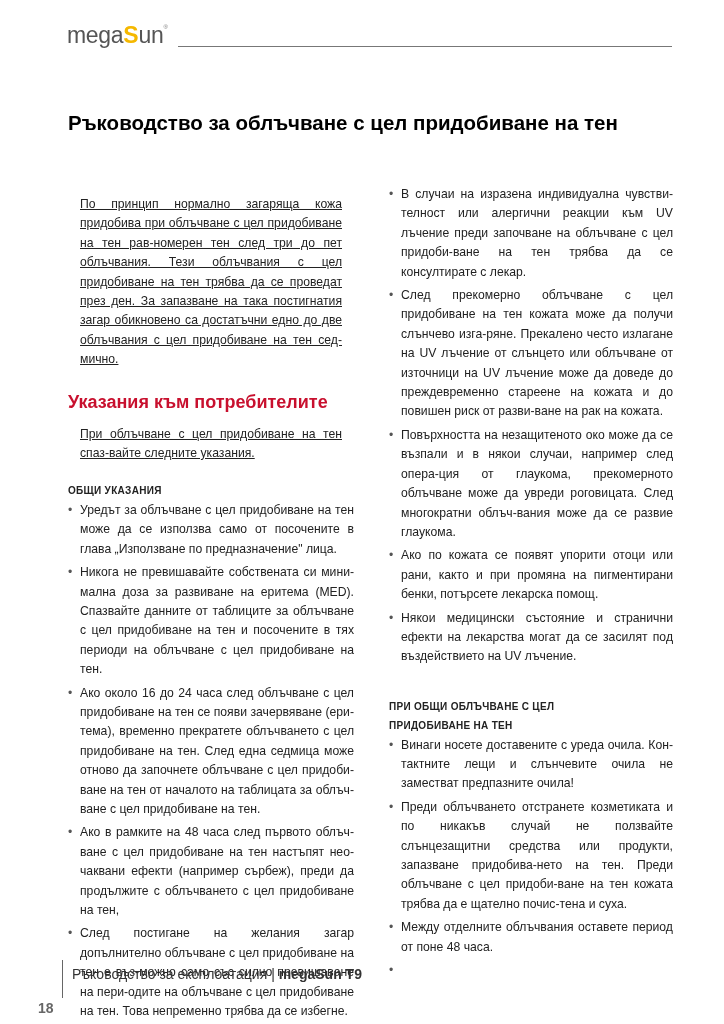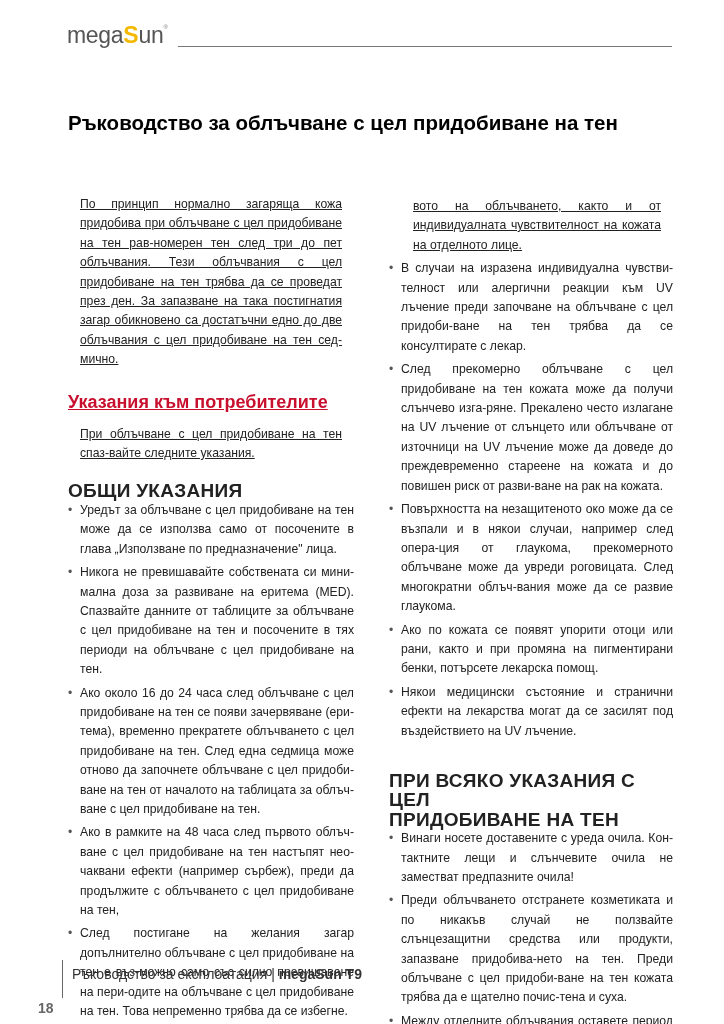--- a/index.html
+++ b/index.html
@@ -9,22 +9,22 @@
           letter-spacing: -0.3px; font-family: "Liberation Sans", sans-serif; }
   .logo .s { color: #f5b800; font-weight: bold; }
   .logo .reg { font-size: 6px; vertical-align: top; position: relative; top: 2px; color: #777; }
   .header-rule { position: absolute; left: 178px; top: 46px; width: 494px; height: 1px; background: #777; }
   .page-title { position: absolute; left: 68px; top: 111px; font-size: 20.5px; font-weight: bold;
                 color: #000000; white-space: nowrap; }
   .col { position: absolute; top: 183px; font-size: 12.2px; line-height: 19.4px; color: #222; }
   .col-left { left: 68px; width: 286px; }
   .col-right { left: 389px; width: 284px; top: 185px; }
   p { margin: 12px; text-align: justify; text-decoration: underline; }
-  .section-heading { color: #c8102e; font-size: 18px; font-weight: bold; margin-top: 21px; line-height: 22px; text-decoration: underline; }
-  .sub-heading { font-weight: bold; font-size: 19px; margin-top: 18px; letter-spacing: 0.3px; }
+  .section-heading { color: #c8102e; font-size: 18px; font-weight: bold; margin-top: 21px; line-height: 22px; }
+  .sub-heading { font-weight: bold; font-size: 10px; margin-top: 18px; letter-spacing: 0.3px; }
   ul { list-style: none; margin: 0; padding: 0; }
   li { position: relative; padding-left: 12px; text-align: justify; margin-bottom: 4px; }
   li .bullet { position: absolute; left: 0; top: 0; color: #555; }
   .cont { margin-bottom: 4px; padding-left: 12px; }
   .footer-num { position: absolute; left: 38px; top: 963px; font-size: 14px; font-weight: bold; color: #666; margin-top: 37px; }
   .footer-rule { position: absolute; left: 62px; top: 960px; width: 1px; height: 38px; background: #666; }
   .footer-text { position: absolute; left: 72px; top: 966px; font-size: 14px; color: #333; white-space: nowrap; }
   .footer-text b { font-weight: bold; }
 </style>
 </head>
@@ -44,30 +44,29 @@
     <li><span class="bullet">•</span><span>Уредът за облъчване с цел придобиване на тен може да се използва само от посочените в глава „Използване по предназначение" лица.</span></li>
     <li><span class="bullet">•</span><span>Никога не превишавайте собствената си мини-мална доза за развиване на еритема (MED). Спазвайте данните от таблиците за облъчване с цел придобиване на тен и посочените в тях периоди на облъчване с цел придобиване на тен.</span></li>
     <li><span class="bullet">•</span><span>Ако около 16 до 24 часа след облъчване с цел придобиване на тен се появи зачервяване (ери-тема), временно прекратете облъчването с цел придобиване на тен. След една седмица може отново да започнете облъчване с цел придоби-ване на тен от началото на таблицата за облъч-ване с цел придобиване на тен.</span></li>
     <li><span class="bullet">•</span><span>Ако в рамките на 48 часа след първото облъч-ване с цел придобиване на тен настъпят нео-чаквани ефекти (например сърбеж), преди да продължите с облъчването с цел придобиване на тен,</span></li>
     <li><span class="bullet">•</span><span>След постигане на желания загар допълнително облъчване с цел придобиване на тен е въз-можно само със силно превишаване на пери-одите на облъчване с цел придобиване на тен. Това непременно трябва да се избегне.</span></li>
     <li><span class="bullet">•</span><span>UV облъчването от слънцето или това от уреди с UV излъчване може да предизвика необратими увреждания на кожата и очите. Това биологично въздействие зависи от количеството и качест-</span></li>
   </ul>
 </div>
 
 <div class="col col-right">
-  <p class="cont">вото на облъчването, както и от индивидуалната чувствителност на кожата на отделното лице.</p>
   <ul>
     <li><span class="bullet">•</span><span>В случаи на изразена индивидуална чувстви-телност или алергични реакции към UV лъчение преди започване на облъчване с цел придоби-ване на тен трябва да се консултирате с лекар.</span></li>
     <li><span class="bullet">•</span><span>След прекомерно облъчване с цел придобиване на тен кожата може да получи слънчево изга-ряне. Прекалено често излагане на UV лъчение от слънцето или облъчване от източници на UV лъчение може да доведе до преждевременно стареене на кожата и до повишен риск от разви-ване на рак на кожата.</span></li>
     <li><span class="bullet">•</span><span>Повърхността на незащитеното око може да се възпали и в някои случаи, например след опера-ция от глаукома, прекомерното облъчване може да увреди роговицата. След многократни облъч-вания може да се развие глаукома.</span></li>
     <li><span class="bullet">•</span><span>Ако по кожата се появят упорити отоци или рани, както и при промяна на пигментирани бенки, потърсете лекарска помощ.</span></li>
     <li><span class="bullet">•</span><span>Някои медицински състояние и странични ефекти на лекарства могат да се засилят под въздействието на UV лъчение.</span></li>
   </ul>
   <div class="sub-heading" style="margin-top:30px;">
-    <div>ПРИ ВСЯКО УКАЗАНИЯ С ЦЕЛ</div>
+    <div>ПРИ ОБЩИ ОБЛЪЧВАНЕ С ЦЕЛ</div>
     <div>ПРИДОБИВАНЕ НА ТЕН</div>
   </div>
   <ul>
     <li><span class="bullet">•</span><span>Винаги носете доставените с уреда очила. Кон-тактните лещи и слънчевите очила не заместват предпазните очила!</span></li>
     <li><span class="bullet">•</span><span>Преди облъчването отстранете козметиката и по никакъв случай не ползвайте слънцезащитни средства или продукти, запазване придобива-нето на тен. Преди облъчване с цел придоби-ване на тен кожата трябва да е щателно почис-тена и суха.</span></li>
     <li><span class="bullet">•</span><span>Между отделните облъчвания оставете период от поне 48 часа.</span></li>
     <li>
         <span class="bullet">•</span>
       </li>
 

